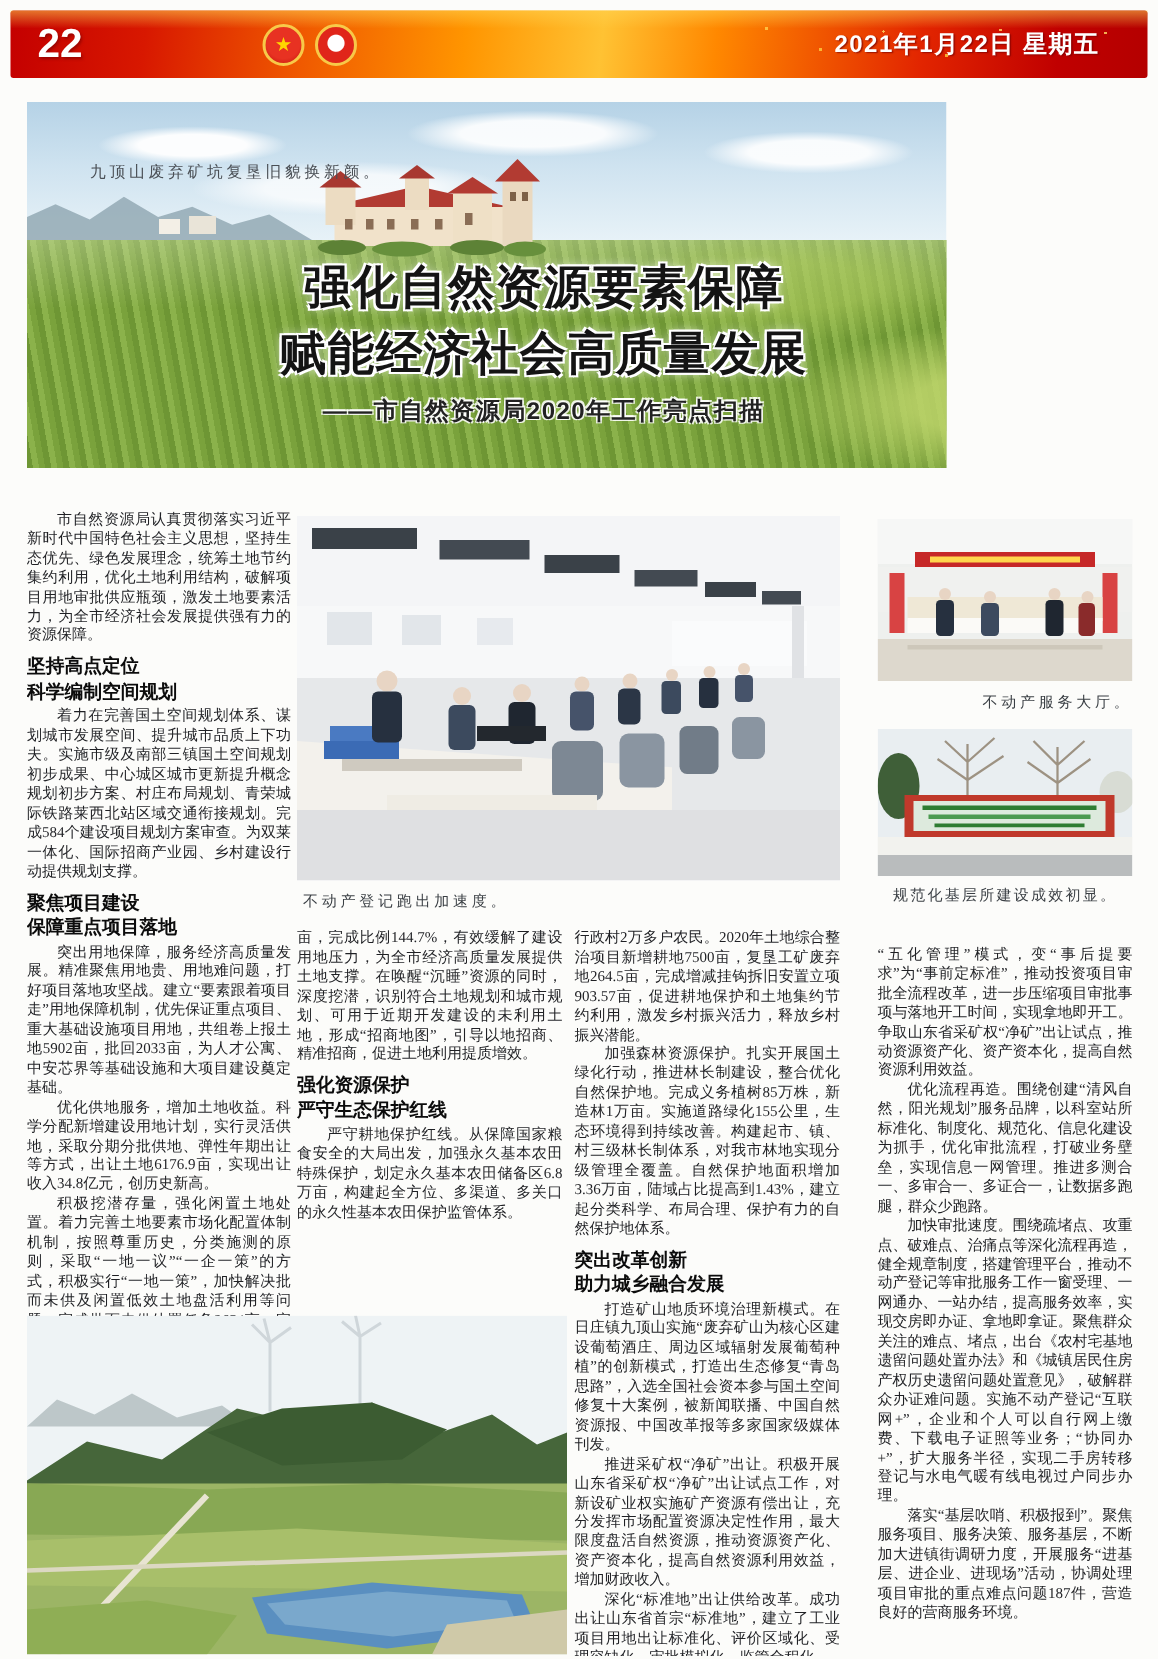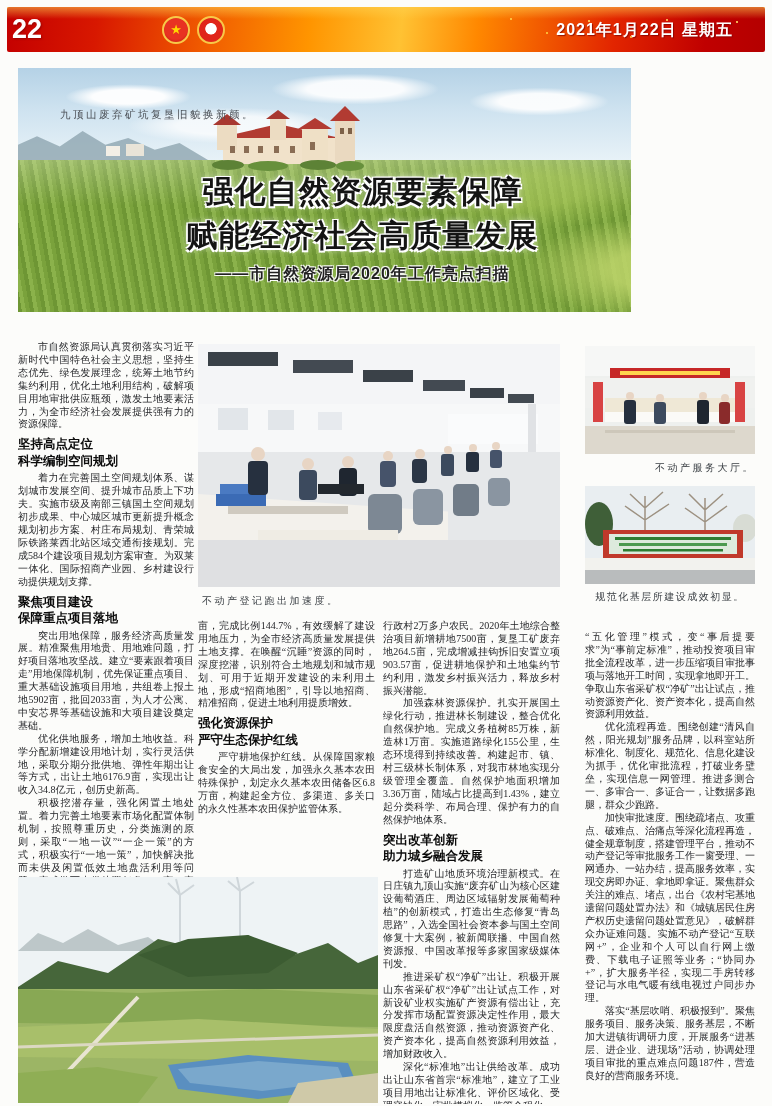--- a/index.html
+++ b/index.html
@@ -13,21 +13,21 @@
     background:linear-gradient(180deg,rgba(255,210,80,.55),rgba(255,210,80,0));}
   .banner .dots{position:absolute;right:6px;top:4px;width:260px;height:37px;opacity:.8;
     background:radial-gradient(circle 2px at 12px 8px,#ffd24d 55%,transparent 60%),
                radial-gradient(circle 2px at 48px 22px,#ffcf40 55%,transparent 60%),
                radial-gradient(circle 1.5px at 90px 10px,#ffda66 55%,transparent 60%),
                radial-gradient(circle 2px at 132px 26px,#ffcf40 55%,transparent 60%),
                radial-gradient(circle 1.5px at 168px 9px,#ffda66 55%,transparent 60%),
                radial-gradient(circle 2px at 205px 20px,#ffcf40 55%,transparent 60%),
                radial-gradient(circle 1.5px at 238px 11px,#ffda66 55%,transparent 60%);}
   .pagenum{font-family:"Liberation Sans","DejaVu Sans",sans-serif;font-weight:bold;font-size:27px;color:#fff;
-    margin-left:5px;width:150px;text-shadow:1px 1px 2px rgba(120,0,0,.6);}
+    margin-left:18px;width:150px;text-shadow:1px 1px 2px rgba(120,0,0,.6);}
   .emblems{display:flex;gap:7px;align-items:center;margin-right:10px;}
   .emblem{width:28px;height:28px;border-radius:50%;border:2px solid #f7c948;box-sizing:border-box;
     display:flex;align-items:center;justify-content:center;}
   .emblem.national{background:radial-gradient(circle at 50% 42%,#e83222 0 60%,#c01008 100%);}
   .emblem.national .star{color:#ffd700;font-size:13px;line-height:1;}
   .emblem.cppcc{background:radial-gradient(circle at 50% 45%,#ffffff 0 30%,#e0251a 34% 100%);}
   .slogan{font-family:"Liberation Sans","DejaVu Sans",sans-serif;font-weight:900;font-size:24px;color:#ffe90a;
     letter-spacing:2px;white-space:nowrap;
     text-shadow:-1px -1px 0 #9c0b00,1px -1px 0 #9c0b00,-1px 1px 0 #9c0b00,1px 1px 0 #9c0b00,2px 2px 3px rgba(90,0,0,.6);}
   .hdate{position:absolute;right:32px;top:50%;transform:translateY(-50%);color:#fff;

